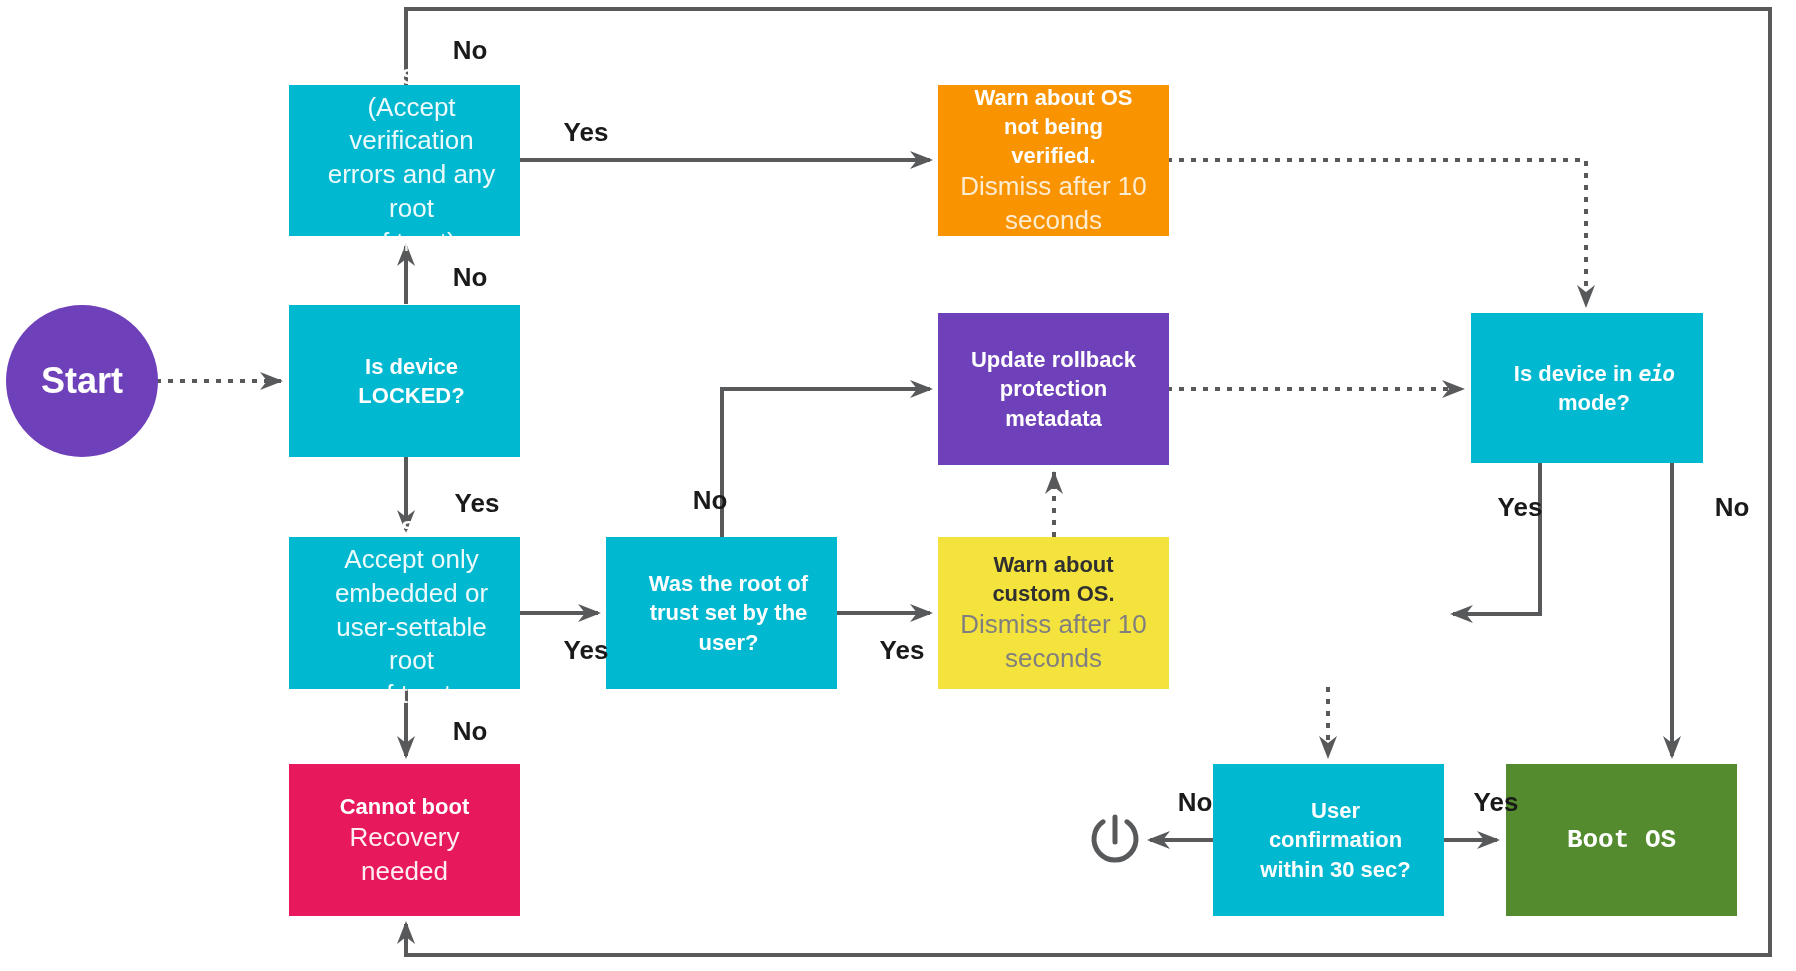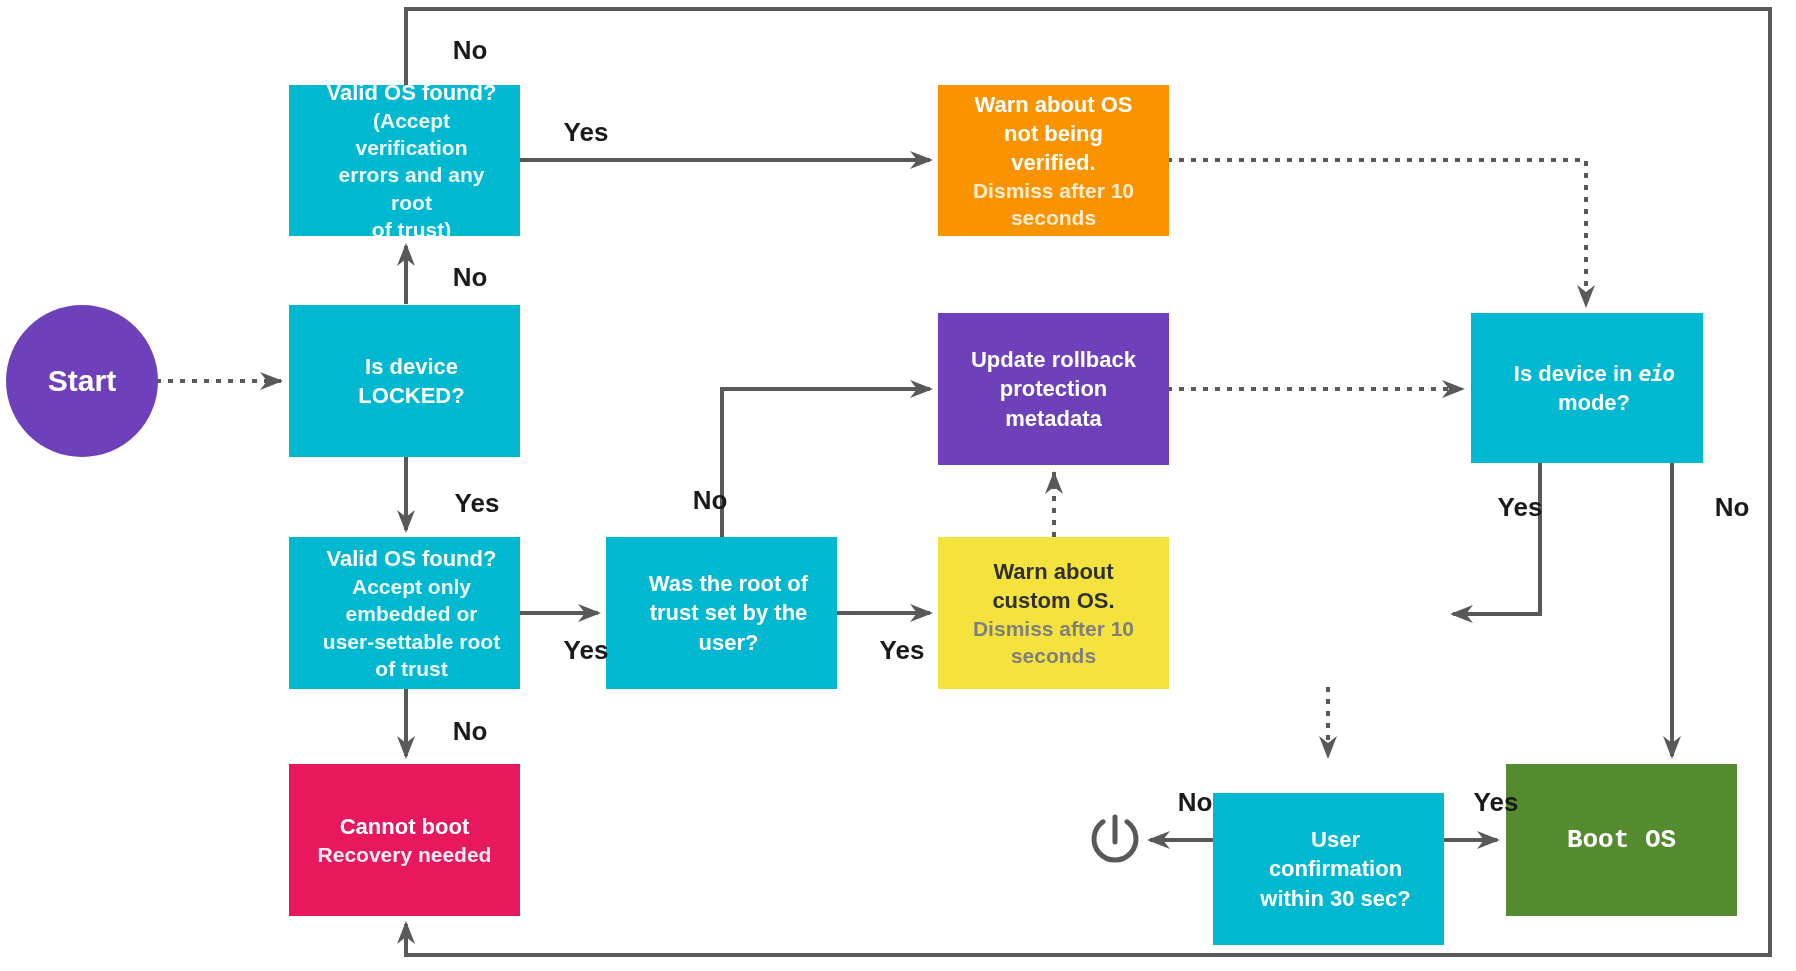--- a/index.html
+++ b/index.html
@@ -16,37 +16,37 @@
   .edges path{fill:none;stroke:var(--line);}
   .edges .solid{stroke-width:4;}
   .edges .dotted{stroke-width:4;stroke-dasharray:1 11;stroke-linecap:square;}
   .edges .ahfill{fill:var(--line);stroke:none;}
   .edges .power{stroke:var(--line);stroke-width:5;stroke-linecap:round;fill:none;}
   .node{
     position:absolute;display:flex;flex-direction:column;align-items:center;justify-content:center;
     text-align:center;white-space:pre-line;box-sizing:border-box;padding:6px 14px;
   }
   .node .title{font-size:22px;font-weight:700;color:#fff;line-height:1.32;}
-  .node .subtitle{font-size:21px;font-weight:700;color:rgba(255,255,255,.93);line-height:1.3;}
+  .node .subtitle{font-size:26px;font-weight:400;color:rgba(255,255,255,.93);line-height:1.3;}
   .node-cyan{background:var(--c-cyan);padding-left:28px;}
   .node-orange{background:var(--c-orange);}
   .node-orange .subtitle{color:rgba(255,255,255,.82);}
   .node-purple{background:var(--c-purple);}
   .node-yellow{background:var(--c-yellow);}
   .node-yellow .title{color:var(--dark-text);}
   .node-yellow .subtitle{color:var(--gray-text);}
   .node-pink{background:var(--c-pink);}
   .node-green{background:var(--c-green);font-family:Liberation Mono, monospace;}
   .node-green .title{font-size:26px;}
   .mono{font-family:"DejaVu Sans Mono","Liberation Mono",monospace;font-weight:700;letter-spacing:-1px;font-size:.97em;font-style:italic;}
   .start-node{
     position:absolute;left:6px;top:305px;width:152px;height:152px;border-radius:50%;
     background:var(--c-purple);display:flex;align-items:center;justify-content:center;
   }
-  .start-node .start-label{color:#fff;font-size:30px;font-weight:600;}
+  .start-node .start-label{color:#fff;font-size:36px;font-weight:600;}
   .edge-label{
     position:absolute;transform:translate(-50%,-50%);font-size:26px;font-weight:800;
     color:var(--label);white-space:nowrap;margin-left:20px;
   }
 </style>
 </head>
 <body>
 
 <div class="canvas">
 
@@ -152,21 +152,21 @@
     <div class="subtitle">Dismiss after 10
 seconds</div>
   </div>
 
 
   <div class="node node-pink" style="left:289px;top:764px;width:231px;height:152px;">
     <div class="title">Cannot boot</div>
     <div class="subtitle">Recovery needed</div>
   </div>
 
-  <div class="node node-cyan" style="left:1213px;top:764px;width:231px;height:152px;margin-top:29px;">
+  <div class="node node-cyan" style="left:1213px;top:764px;width:231px;height:152px;">
     <div class="title">User
 confirmation
 within 30 sec?</div>
   </div>
 
   <div class="node node-green" style="left:1506px;top:764px;width:231px;height:152px;">
     <div class="title">Boot OS</div>
   </div>
 
   <span class="edge-label" style="left:450px;top:50px">No</span>

